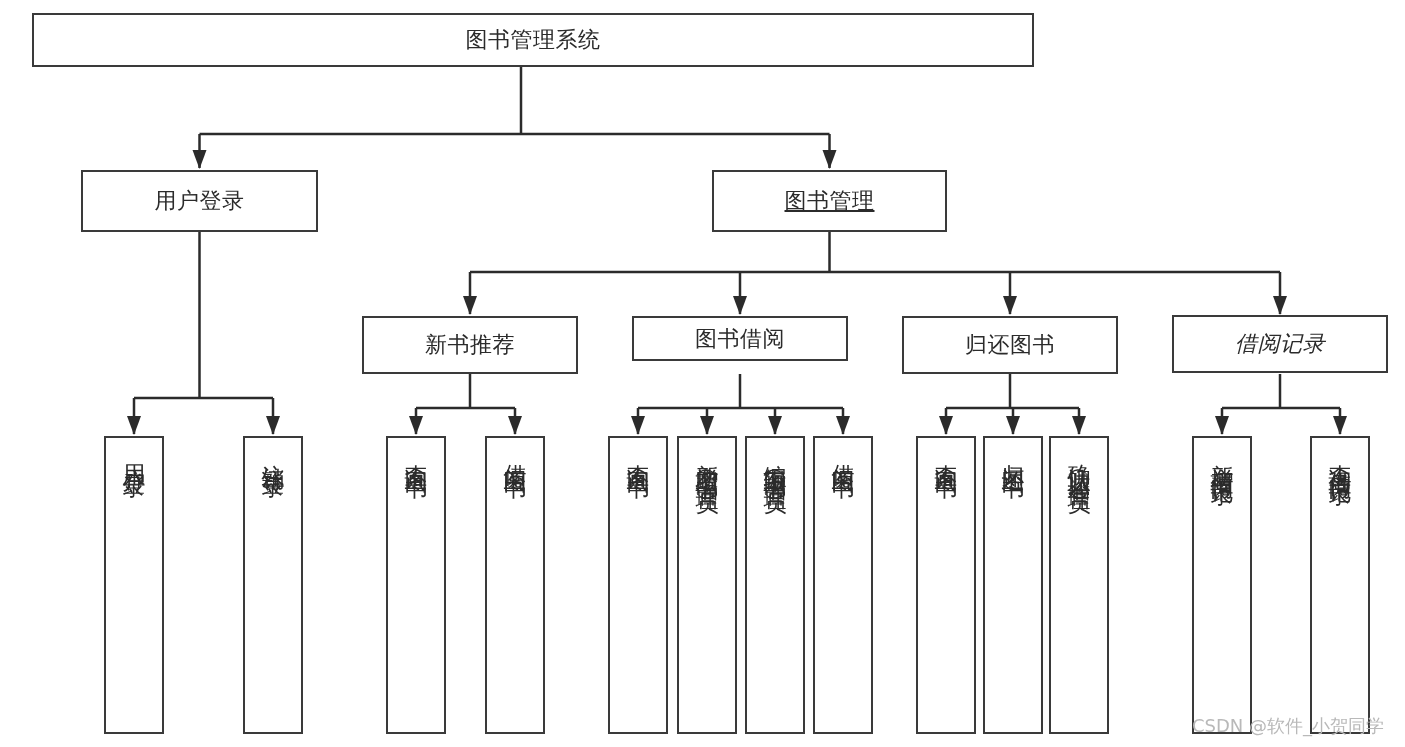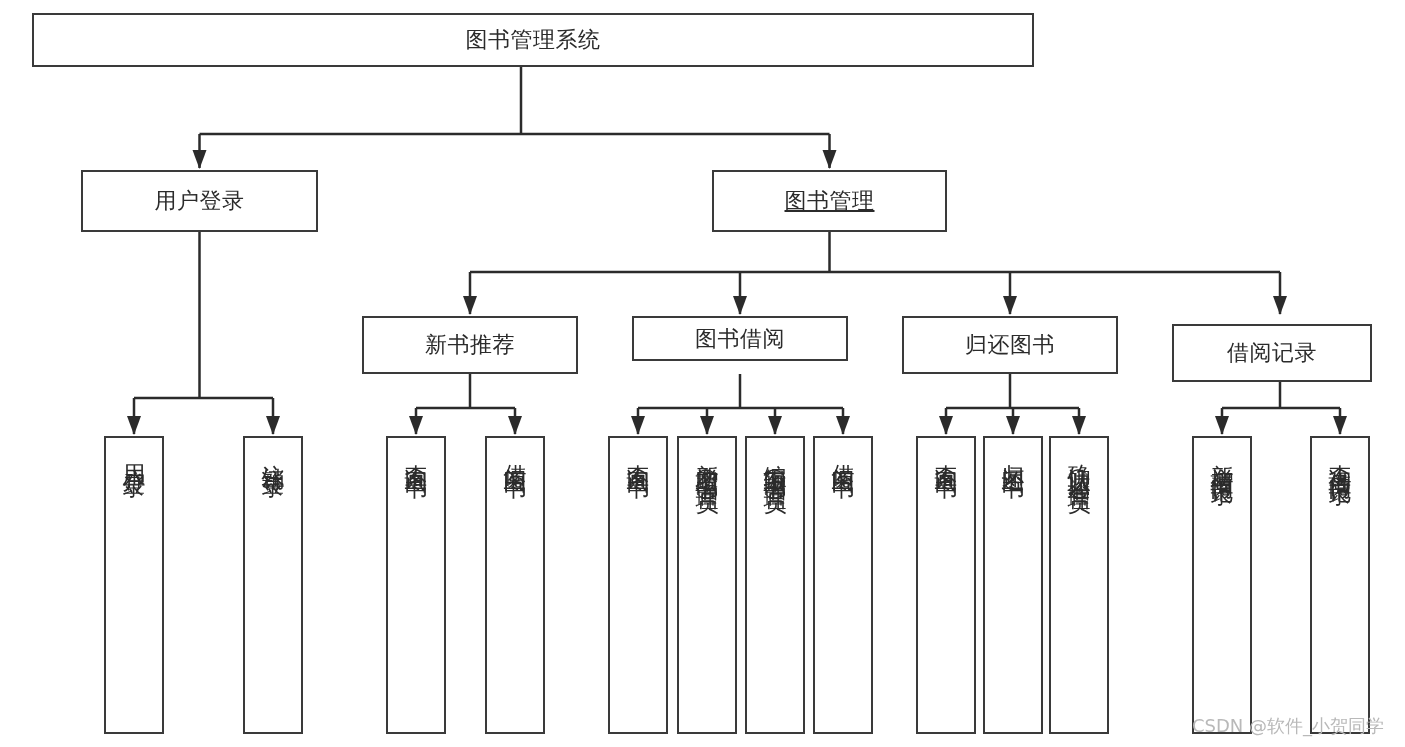--- a/index.html
+++ b/index.html
@@ -138,21 +138,21 @@
       </div>
       <div class="node horizontal" style="left: 362px; top: 316px; width: 216px; height: 58px;">
         <span class="node-label">新书推荐</span>
       </div>
       <div class="node horizontal" style="left: 632px; top: 316px; width: 216px; height: 45px;">
         <span class="node-label">图书借阅</span>
       </div>
       <div class="node horizontal" style="left: 902px; top: 316px; width: 216px; height: 58px;">
         <span class="node-label">归还图书</span>
       </div>
-      <div class="node horizontal" style="left: 1172px; top: 324px; width: 200px; height: 58px;">
+      <div class="node horizontal" style="left: 1172px; top: 315px; width: 216px; height: 58px; font-style: italic;">
         <span class="node-label">借阅记录</span>
       </div>
       <div class="node vertical" style="left: 104px; top: 436px; width: 60px; height: 298px;">
         <span class="node-label">用户登录</span>
       </div>
       <div class="node vertical" style="left: 243px; top: 436px; width: 60px; height: 298px;">
         <span class="node-label">注销登录</span>
       </div>
       <div class="node vertical" style="left: 386px; top: 436px; width: 60px; height: 298px;">
         <span class="node-label">查询图书</span>

